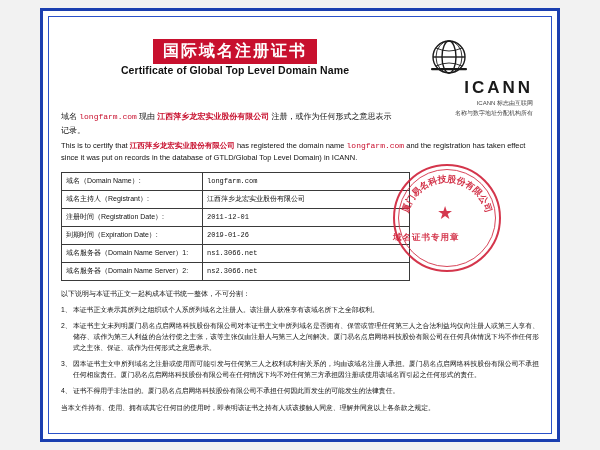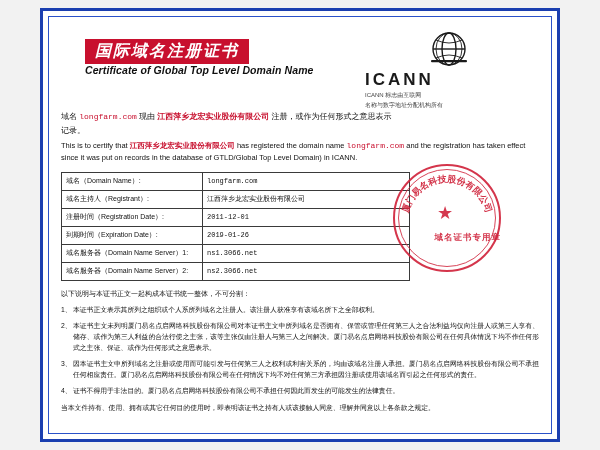--- a/index.html
+++ b/index.html
@@ -50,21 +50,21 @@
   
   .header {
     position: relative;
     height: 82px;
   }
   .title-block {
     position: absolute;
     left: 24px;
     top: 14px;
     width: 300px;
-    font-style: italic;
+    text-align: center;
   }
   .title-cn {
     display: inline-block;
     background: #c8102e;
     color: #ffffff;
     font-size: 16px;
     font-weight: bold;
     letter-spacing: 2px;
     padding: 3px 10px 4px 10px;
     line-height: 1.1;
@@ -73,23 +73,23 @@
     margin-top: 0;
     font-size: 10.5px;
     color: #111111;
     font-weight: bold;
     letter-spacing: 0.1px;
   }
 
   .icann-block {
     position: absolute;
     right: 6px;
-    top: 4px;
+    top: 12px;
     width: 168px;
-    text-align: left;
+    text-align: right;
   }
   .globe {
     display: block;
     margin: 0 auto;
   }
   .icann-word {
     font-size: 17px;
     letter-spacing: 3px;
     font-weight: bold;
     color: #1a1a1a;
@@ -194,21 +194,21 @@
     color: #d0243c;
     font-size: 18px;
     line-height: 18px;
     opacity: 0.9;
   }
   .seal .seal-bottom {
     position: absolute;
     left: 0;
     top: 68px;
     width: 108px;
-    text-align: right;
+    text-align: left;
     color: #d0243c;
     font-size: 8.5px;
     font-weight: bold;
     letter-spacing: 1px;
     opacity: 0.92;
   }
   .seal svg text {
     fill: #d0243c;
     font-family: "Liberation Sans", sans-serif;
     font-size: 9px;

